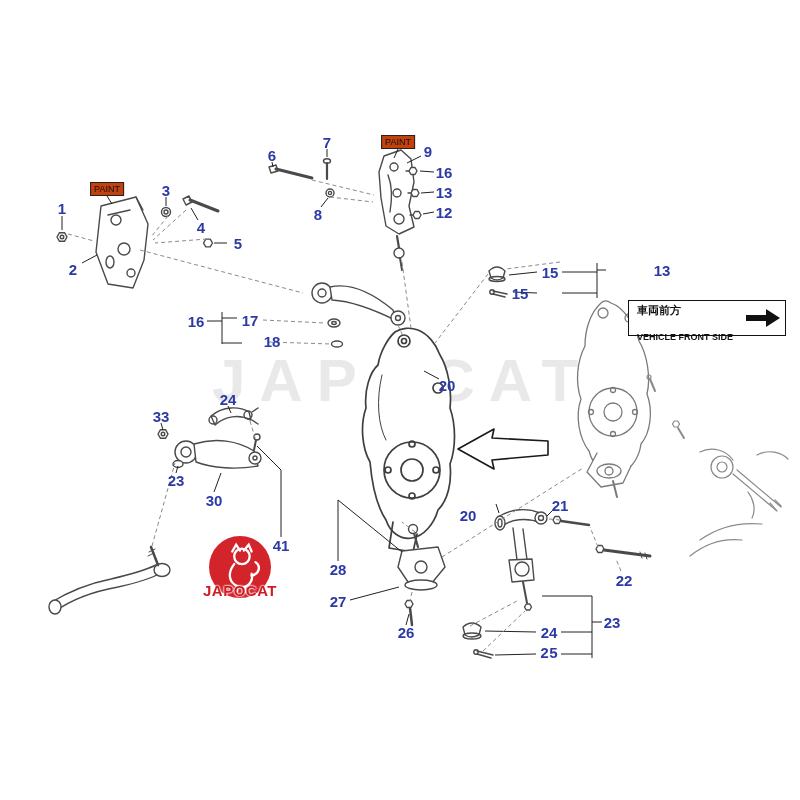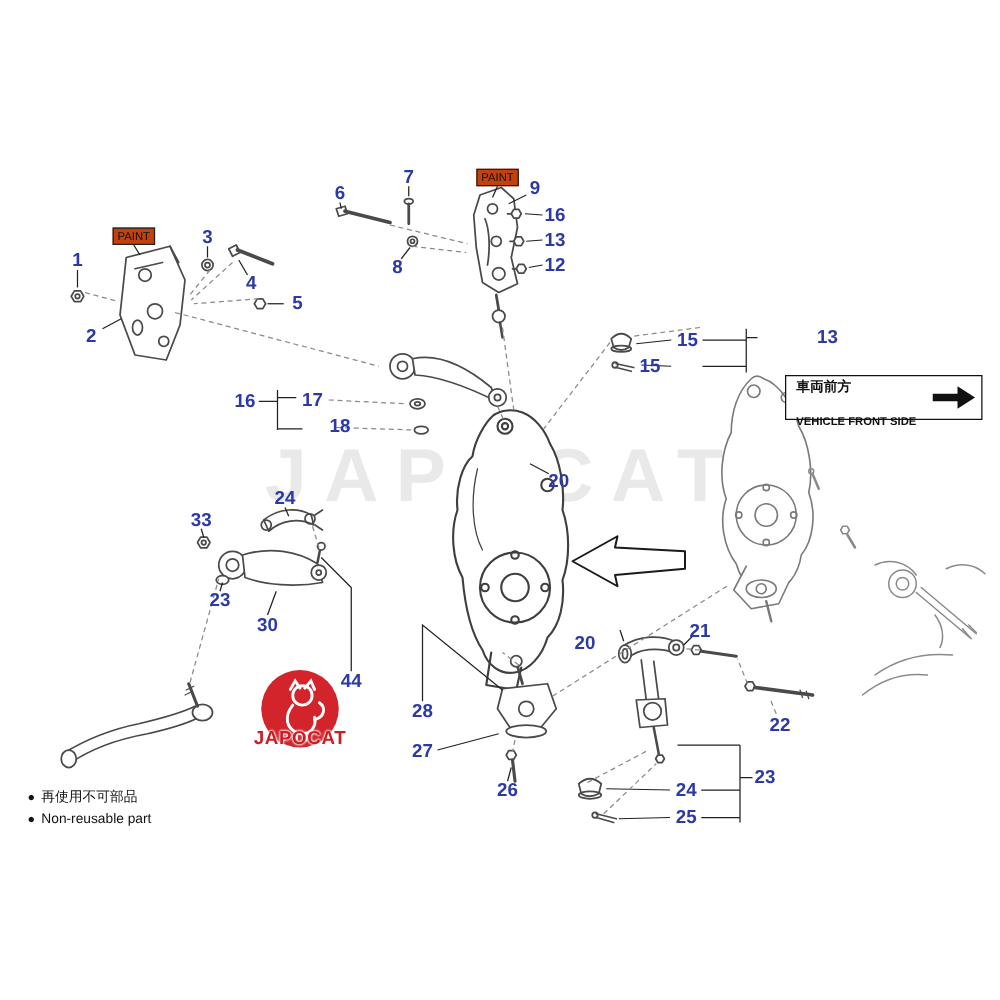--- a/index.html
+++ b/index.html
@@ -342,49 +342,41 @@
       <div class="callout" style="left: 520px; top: 293px;">15</div>
       <div class="callout" style="left: 196px; top: 321px; text-align: right;">16</div>
       <div class="callout" style="left: 250px; top: 320px;">17</div>
       <div class="callout" style="left: 256px; top: 341px; margin-left: 16px;">18</div>
       <div class="callout" style="left: 447px; top: 385px;">20</div>
       <div class="callout" style="left: 468px; top: 497px; margin-top: 18px;">20</div>
       <div class="callout" style="left: 560px; top: 505px;">21</div>
       <div class="callout" style="left: 624px; top: 580px;">22</div>
       <div class="callout" style="left: 612px; top: 622px;">23</div>
       <div class="callout" style="left: 549px; top: 632px;">24</div>
-      <div class="callout" style="left: 549px; top: 654px;">25</div>
+      <div class="callout" style="left: 549px; top: 654px; font-family: Liberation Mono, monospace;">25</div>
       <div class="callout" style="left: 406px; top: 632px;">26</div>
       <div class="callout" style="left: 338px; top: 601px;">27</div>
       <div class="callout" style="left: 338px; top: 569px;">28</div>
-      <div class="callout" style="left: 281px; top: 545px;">44</div>
+      <div class="callout" style="left: 281px; top: 545px;">41</div>
       <div class="callout" style="left: 214px; top: 500px;">30</div>
       <div class="callout" style="left: 228px; top: 399px;">24</div>
       <div class="callout" style="left: 176px; top: 480px;">23</div>
       <div class="callout" style="left: 161px; top: 416px;">33</div>
       <div class="paint" style="left: 107px; top: 189px;">PAINT</div>
       <div class="paint" style="left: 398px; top: 142px;">PAINT</div>
     </div>
 
   <div class="front-box">
     <div class="l1">車両前方</div>
     <div class="l2">VEHICLE FRONT SIDE</div>
     <svg class="front-arrow" width="34" height="20" viewBox="0 0 34 20">
       <polygon points="0,7 20,7 20,1 34,10 20,19 20,13 0,13" fill="#111"></polygon>
     </svg>
   </div>
 
-  <div class="legend">
-    <div class="legend-row">
-      <span class="dot">●</span><span>再使用不可部品</span>
-    </div>
-    <div class="legend-row">
-      <span class="dot">●</span><span>Non-reusable part</span>
-    </div>
-  </div>
 
   <div class="logo">
     <div class="logo-circle"></div>
     <svg class="logo-cat" width="62" height="62" viewBox="0 0 64 64">
       <g fill="none" stroke="#fff" stroke-width="2.4" stroke-linecap="round">
         <path d="M24,16 L28,9 L32,15"></path>
         <path d="M36,15 L41,9 L44,16"></path>
         <circle cx="34" cy="21" r="8"></circle>
         <path d="M26,29 C19,38 20,48 30,52 C40,55 46,47 44,39"></path>
         <path d="M44,41 C52,39 54,31 48,27"></path>

